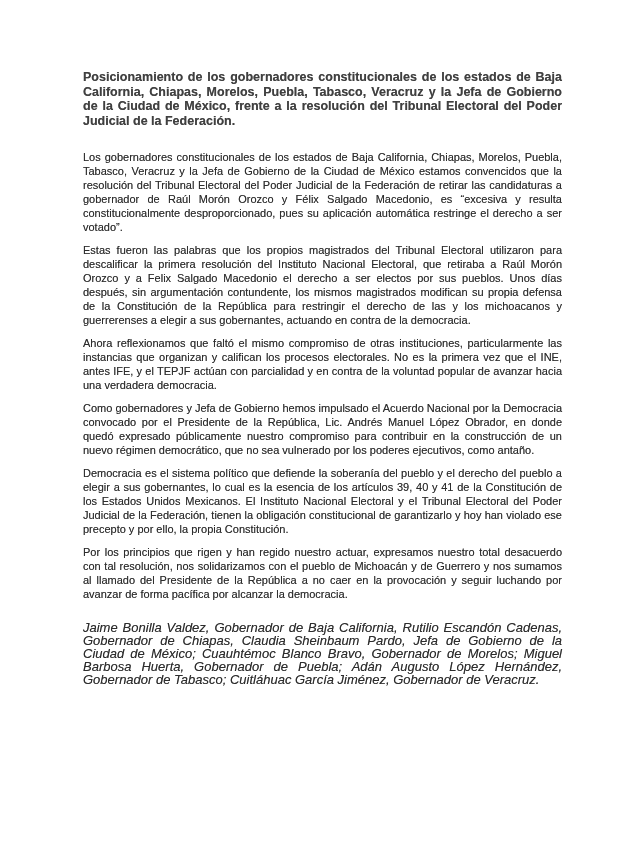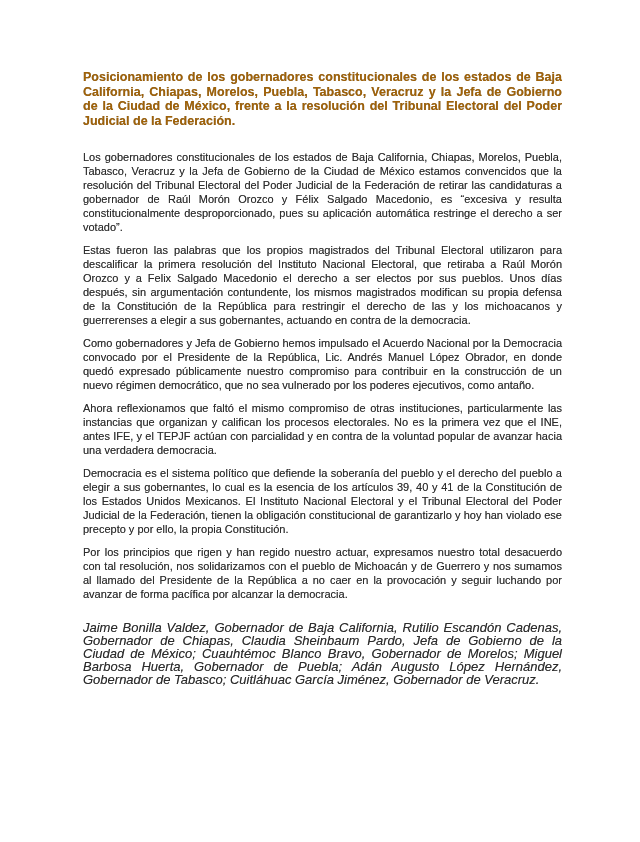--- a/index.html
+++ b/index.html
@@ -22,21 +22,21 @@
     color: #2d2d2d;
     
     text-shadow: 0 0 0.5px rgba(40,40,40,0.55);
   }
   .doc-title {
     font-size: 12.5px;
     line-height: 14.5px;
     font-weight: bold;
     text-align: justify;
     margin: 0 0 22px 0;
-    color: #a16207;
+    color: #404040;
   }
   .doc-para {
     font-size: 11px;
     line-height: 14px;
     text-align: justify;
     margin: 0 0 9px 0;
   }
   .doc-signatures {
     font-size: 13px;
     line-height: 13px;
@@ -48,22 +48,22 @@
 </head>
 <body>
 
 <div class="page">
   <h1 class="doc-title">Posicionamiento de los gobernadores constitucionales de los estados de Baja California, Chiapas, Morelos, Puebla, Tabasco, Veracruz y la Jefa de Gobierno de la Ciudad de México, frente a la resolución del Tribunal Electoral del Poder Judicial de la Federación.</h1>
 
   <p class="doc-para">Los gobernadores constitucionales de los estados de Baja California, Chiapas, Morelos, Puebla, Tabasco, Veracruz y la Jefa de Gobierno de la Ciudad de México estamos convencidos que la resolución del Tribunal Electoral del Poder Judicial de la Federación de retirar las candidaturas a gobernador de Raúl Morón Orozco y Félix Salgado Macedonio, es “excesiva y resulta constitucionalmente desproporcionado, pues su aplicación automática restringe el derecho a ser votado”.</p>
 
   <p class="doc-para">Estas fueron las palabras que los propios magistrados del Tribunal Electoral utilizaron para descalificar la primera resolución del Instituto Nacional Electoral, que retiraba a Raúl Morón Orozco y a Felix Salgado Macedonio el derecho a ser electos por sus pueblos. Unos días después, sin argumentación contundente, los mismos magistrados modifican su propia defensa de la Constitución de la República para restringir el derecho de las y los michoacanos y guerrerenses a elegir a sus gobernantes, actuando en contra de la democracia.</p>
 
+  <p class="doc-para">Ahora reflexionamos que faltó el mismo compromiso de otras instituciones, particularmente las instancias que organizan y califican los procesos electorales. No es la primera vez que el INE, antes IFE, y el TEPJF actúan con parcialidad y en contra de la voluntad popular de avanzar hacia una verdadera democracia.</p>
+
   <p class="doc-para">Como gobernadores y Jefa de Gobierno hemos impulsado el Acuerdo Nacional por la Democracia convocado por el Presidente de la República, Lic. Andrés Manuel López Obrador, en donde quedó expresado públicamente nuestro compromiso para contribuir en la construcción de un nuevo régimen democrático, que no sea vulnerado por los poderes ejecutivos, como antaño.</p>
-
-  <p class="doc-para">Ahora reflexionamos que faltó el mismo compromiso de otras instituciones, particularmente las instancias que organizan y califican los procesos electorales. No es la primera vez que el INE, antes IFE, y el TEPJF actúan con parcialidad y en contra de la voluntad popular de avanzar hacia una verdadera democracia.</p>
 
   <p class="doc-para">Democracia es el sistema político que defiende la soberanía del pueblo y el derecho del pueblo a elegir a sus gobernantes, lo cual es la esencia de los artículos 39, 40 y 41 de la Constitución de los Estados Unidos Mexicanos. El Instituto Nacional Electoral y el Tribunal Electoral del Poder Judicial de la Federación, tienen la obligación constitucional de garantizarlo y hoy han violado ese precepto y por ello, la propia Constitución.</p>
 
   <p class="doc-para">Por los principios que rigen y han regido nuestro actuar, expresamos nuestro total desacuerdo con tal resolución, nos solidarizamos con el pueblo de Michoacán y de Guerrero y nos sumamos al llamado del Presidente de la República a no caer en la provocación y seguir luchando por avanzar de forma pacífica por alcanzar la democracia.</p>
 
   <p class="doc-signatures">Jaime Bonilla Valdez, Gobernador de Baja California, Rutilio Escandón Cadenas, Gobernador de Chiapas, Claudia Sheinbaum Pardo, Jefa de Gobierno de la Ciudad de México; Cuauhtémoc Blanco Bravo, Gobernador de Morelos; Miguel Barbosa Huerta, Gobernador de Puebla; Adán Augusto López Hernández, Gobernador de Tabasco; Cuitláhuac García Jiménez, Gobernador de Veracruz.</p>
 </div>
 
 </body></html>

